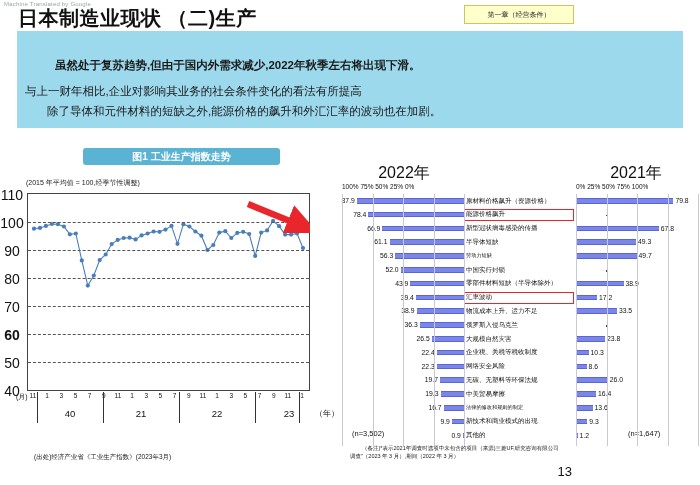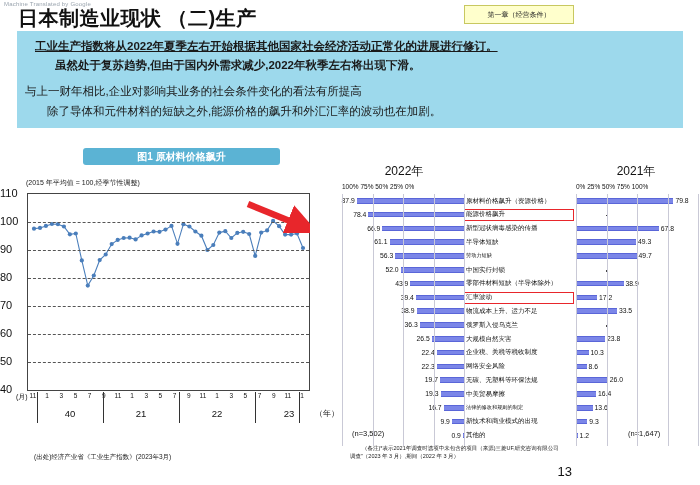--- a/index.html
+++ b/index.html
@@ -57,21 +57,21 @@
   
   .chart1 { position:absolute; left:0px; top:176px; width:340px; height:290px; }
   .axis-note { position:absolute; left:26px; top:2px; font-size:7px; color:#222; white-space:nowrap; }
   .plot {
     position:absolute; left:27px; top:17px;
     width:283px; height:198px;
     border:1px solid #444; background:#fff;
   }
   .gridline { position:absolute; left:0; width:100%; border-top:1px dashed #555; height:0; }
   .yaxis-labels { position:absolute; left:0; top:0; width:340px; height:220px; }
-  .ylab { position:absolute; left:0; width:24px; text-align:left; font-size:11px; color:#111; }
+  .ylab { position:absolute; left:0; width:24px; text-align:center; font-size:14px; color:#111; }
 
   svg.series { position:absolute; left:0; top:0; }
 
   .arrow-red { position:absolute; left:244px; top:23px; }
 
   
   .xaxis { position:absolute; left:27px; top:216px; width:283px; height:45px; }
   .mon {
     position:absolute; top:0; font-size:6.5px; color:#111; text-align:center;
     transform:translateX(-50%); white-space:nowrap;
@@ -81,21 +81,21 @@
   .yearlab {
     position:absolute; top:16px; font-size:9.5px; color:#111;
     transform:translateX(-50%); white-space:nowrap;
   }
   .yearunit { position:absolute; left:288px; top:16px; font-size:8px; color:#111; white-space:nowrap; }
   .src1 { position:absolute; left:34px; top:277px; font-size:6.5px; color:#222; white-space:nowrap; }
 
   
   .chart2 { position:absolute; left:340px; top:163px; width:360px; height:322px; }
   .yr-head {
-    position:absolute; top:0; font-size:12px; color:#111; white-space:nowrap;
+    position:absolute; top:0; font-size:16px; color:#111; white-space:nowrap;
     transform:translateX(-50%);
   }
   #yr2022 { left:64px; }
   #yr2021 { left:296px; }
   .scale-row { position:absolute; top:20px; font-size:6.5px; color:#111; white-space:nowrap; }
   #scale-left  { left:2px; }
   #scale-right { left:236px; }
 
   .bars { position:absolute; top:31px; left:0; width:360px; }
   .brow { position:relative; height:13.8px; }
@@ -154,35 +154,34 @@
 <body>
 
 <div class="slide">
 
   <div class="watermark">Machine Translated by Google</div>
 
   <div class="page-title">日本制造业现状 （二)生产</div>
   <div class="chapter-badge">第一章（经营条件）</div>
 
   <div class="summary">
-    <div class="line s1">工业生产指数将从2022年夏季左右开始根据其他国家社会经济活动正常化的进展进行修订。</div>
     <div class="line s2">虽然处于复苏趋势,但由于国内外需求减少,2022年秋季左右将出现下滑。</div>
     <div class="line s4">除了导体和元件材料的短缺之外,能源价格的飙升和外汇汇率的波动也在加剧。</div>
     <div class="line s3">与上一财年相比,企业对影响其业务的社会条件变化的看法有所提高</div>
   </div>
 
-  <div class="fig-title" id="fig1-title">图1 原材料价格飙升</div>
+  <div class="fig-title" id="fig1-title">图1 工业生产指数走势</div>
 
   <div class="chart1">
     <div class="axis-note">(2015 年平均值 = 100,经季节性调整)</div>
 
     <div class="yaxis-labels" id="y-labels">
         <div class="ylab" style="top: 207px;">40</div>
         <div class="ylab" style="top: 179px;">50</div>
-        <div class="ylab" style="top: 151px;">60</div>
+        <div class="ylab" style="top: 151px; font-weight: bold;">60</div>
         <div class="ylab" style="top: 123px;">70</div>
         <div class="ylab" style="top: 95px;">80</div>
         <div class="ylab" style="top: 67px;">90</div>
         <div class="ylab" style="top: 39px;">100</div>
         <div class="ylab" style="top: 11px;">110</div>
       </div>
 
     <div class="plot" id="plot1">
       <svg class="series" id="series-svg" width="281" height="196">
           <polyline points="6.0,34.7 12.0,33.9 17.9,31.9 23.9,30.0 29.9,30.2 35.9,32.5 41.9,40.3 47.8,39.5 53.8,66.4 59.8,91.6 65.8,81.5 71.7,66.1 77.7,60.5 83.7,50.1 89.7,45.9 95.7,44.0 101.6,43.7 107.6,45.4 113.6,41.4 119.6,39.5 125.6,37.5 131.5,37.8 137.5,35.6 143.5,31.9 149.5,49.8 155.4,30.2 161.4,32.5 167.4,37.5 173.4,41.7 179.4,56.0 185.3,51.0 191.3,38.6 197.3,37.2 203.3,44.0 209.3,38.9 215.2,37.8 221.2,40.0 227.2,61.9 233.2,38.6 239.1,36.4 245.1,26.9 251.1,32.2 257.1,40.6 263.1,40.6 269.0,39.5 275.0,54.0" fill="none" stroke="#4a7ebb" stroke-width="1.1"></polyline>

